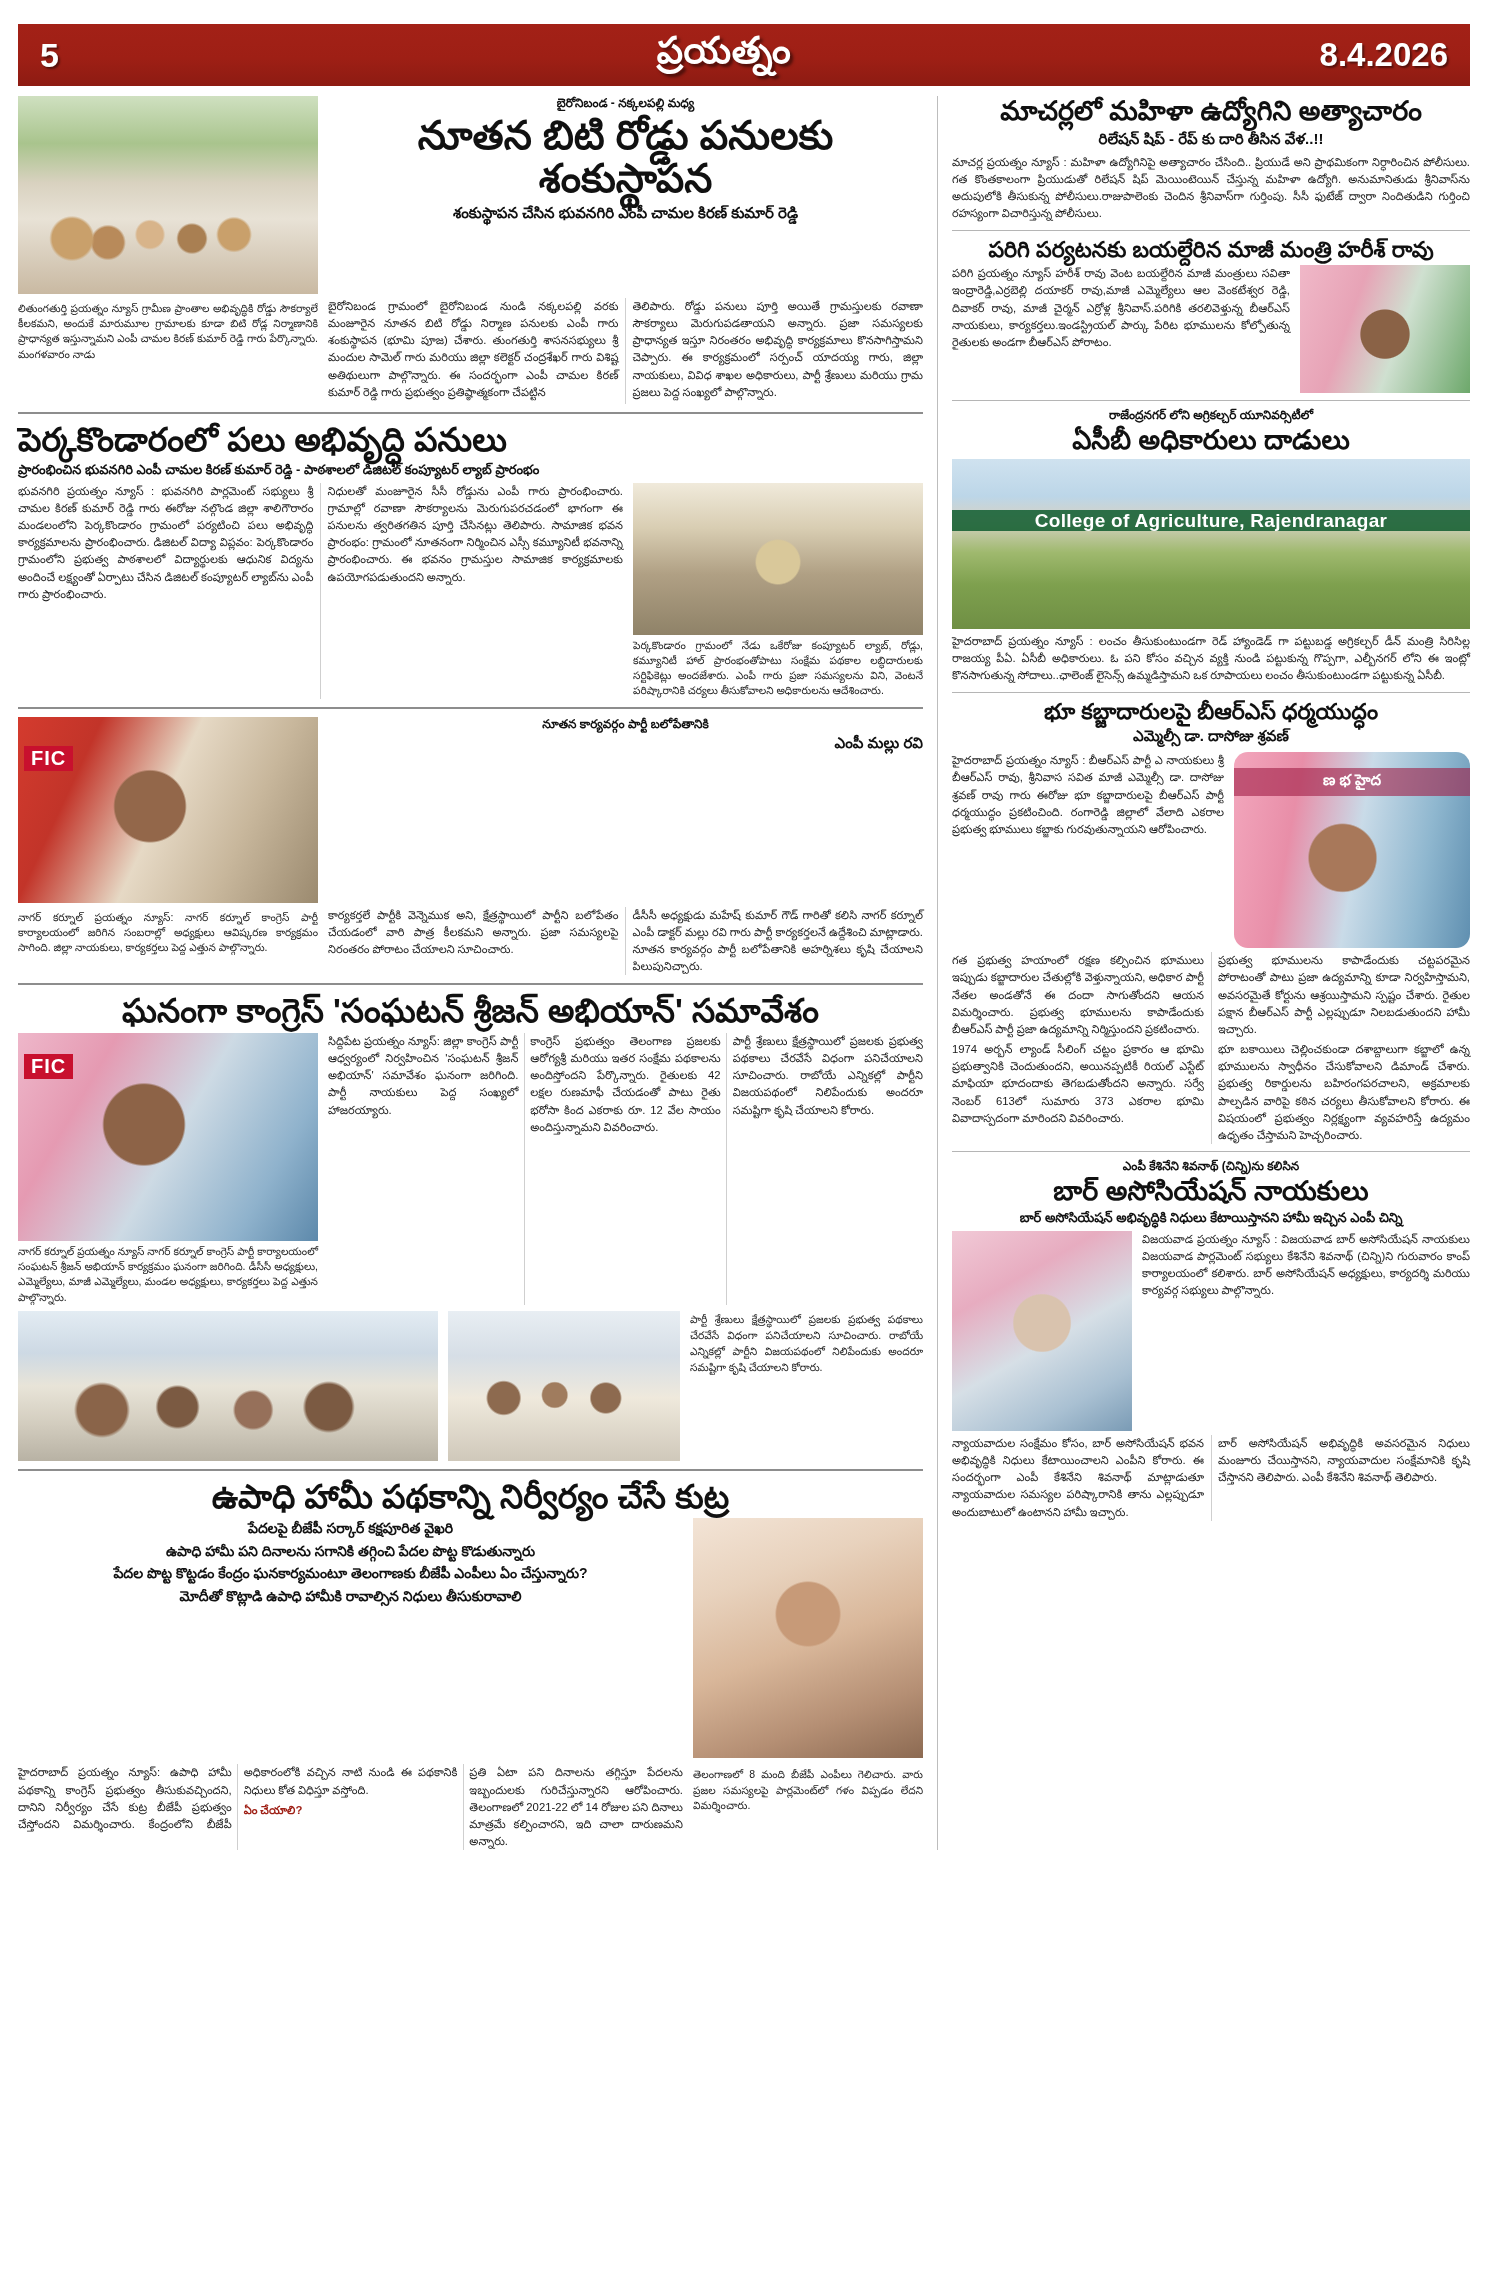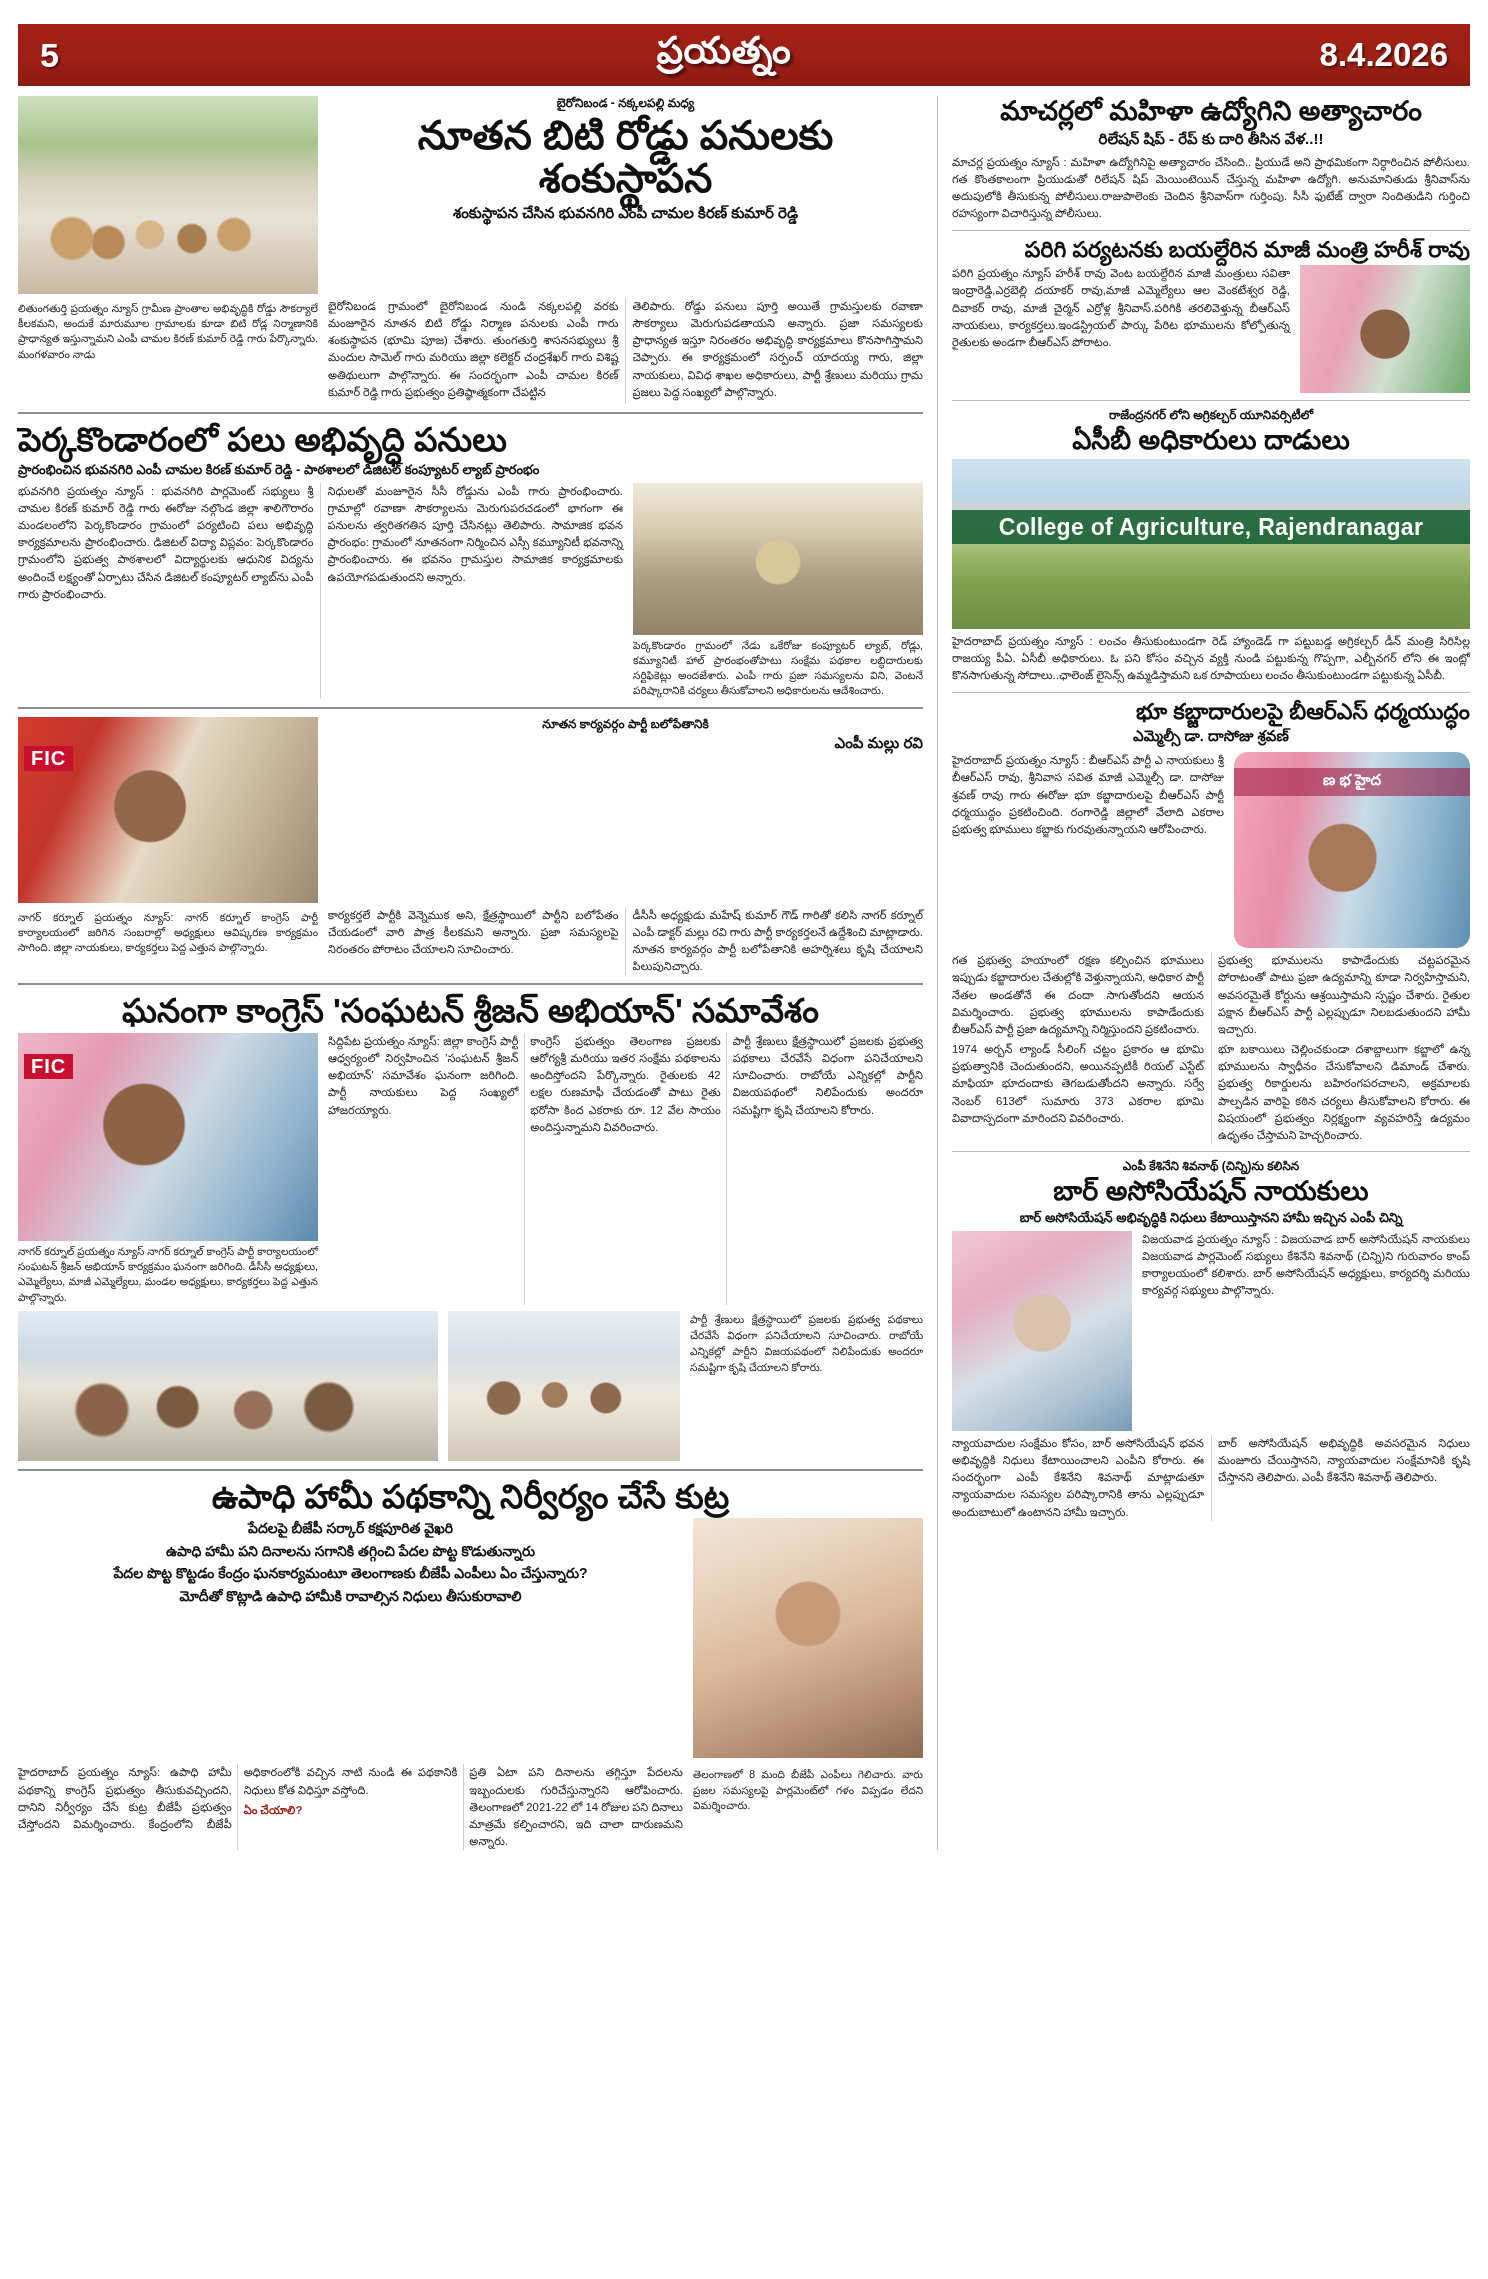--- a/index.html
+++ b/index.html
@@ -64,21 +64,21 @@
   }
   .headline {
     text-align: center;
     font-weight: bold; color: #111;
     line-height: 1.08;
     margin: 1px 0 4px 0;
   }
   .h-xl { font-size: 40px; }
   .h-lg { font-size: 33px; }
   .h-md { font-size: 27px; }
-  .h-sm { font-size: 22px; text-align: right; }
+  .h-sm { font-size: 22px; }
   .subhead {
     text-align: center; font-size: 15px; font-weight: bold;
     color: #111; margin: 2px 0 5px 0; line-height: 1.25;
   }
   .byline {
     text-align: right; font-size: 15px; font-weight: bold;
     color: #111; margin: 2px 0 4px 0;
   }
   .body-text {
     font-size: 11.3px; line-height: 1.52; color: #1a1a1a;
@@ -160,22 +160,22 @@
       linear-gradient(160deg,#f3e4d6 0%, #e8d2bd 26%, #d9b79a 52%, #b58f74 78%, #8c6a52 100%);
   }
   .ph-kcr {
     background:
       radial-gradient(circle at 50% 46%, #d9c3ae 0 20%, transparent 21%),
       linear-gradient(150deg,#f1c9d6 0%, #e7acc0 28%, #d6dfe6 55%, #a9c0d2 80%, #7a9bb5 100%);
   }
 
   .green-band {
     position:absolute; left:0; right:0; top:30%;
-    height: 34px; background: rgba(14,92,46,.85);
-    color: #ffffff; font-size: 23px; font-weight: bold;
+    height: 21px; background: rgba(14,92,46,.85);
+    color: #ffffff; font-size: 19px; font-weight: bold;
     display: flex; align-items: center; justify-content: center;
     letter-spacing: .3px;
   }
   .pink-band {
     position:absolute; left:0; right:0; top:8%;
     height: 28px; background: rgba(160,30,70,.6);
     color: #ffffff; font-size: 15px; font-weight: bold;
     display: flex; align-items: center; justify-content: center;
   }
   .flag-tag {

